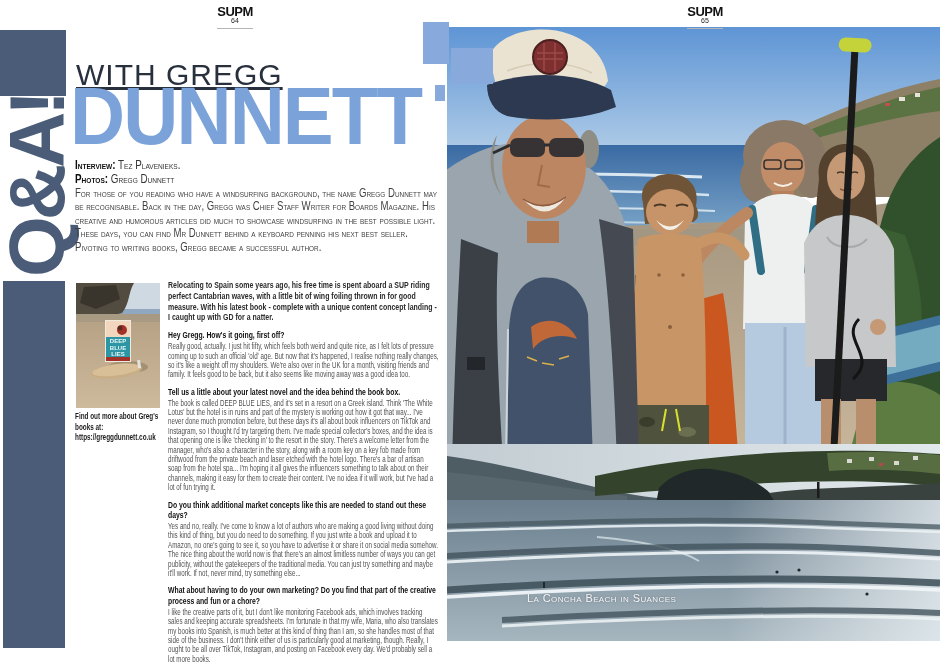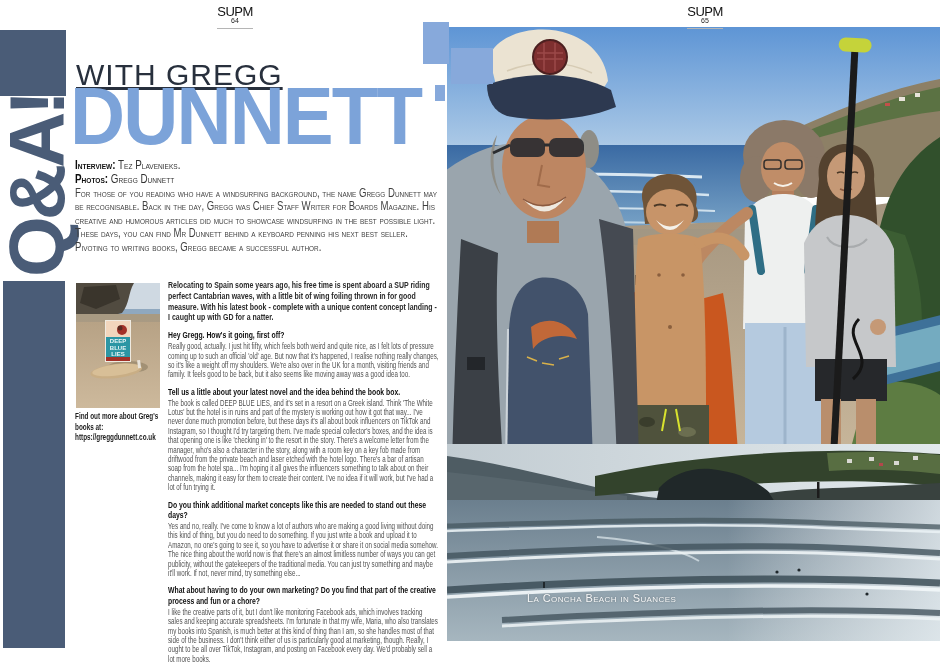--- a/index.html
+++ b/index.html
@@ -1,21 +1,21 @@
 <!DOCTYPE html>
 <html><head>
 <meta charset="utf-8">
 <style>
   html,body{margin:0;padding:0;background:#e8e8e8;font-family:"Liberation Sans",sans-serif;}
   #spread{position:relative;width:940px;height:665px;background:#ffffff;overflow:hidden;margin:0 auto;}
   .abs{position:absolute;}
 
   
   .folio{width:100px;text-align:center;z-index:6;}
-  .folio .mag{font-size:13px;font-weight:normal;letter-spacing:-0.5px;color:#111;line-height:11px;}
+  .folio .mag{font-size:13px;font-weight:bold;letter-spacing:-0.5px;color:#111;line-height:11px;}
   .folio .num{font-size:7px;color:#222;line-height:8px;}
   .folio .rule{width:36px;border-top:1.5px solid #b5b5b5;margin:3px auto 0;}
 
   
   .rail-dot{left:0;top:30px;width:66px;height:66px;background:#4a5c77;}
   .rail-text{left:4px;top:277px;transform-origin:0 0;transform:rotate(-90deg);
     font-size:78px;font-weight:bold;letter-spacing:-4px;color:#4a5c77;line-height:66px;white-space:nowrap;}
   .rail-bar{left:3px;top:281px;width:62px;height:367px;background:#4a5c77;}
 
   

